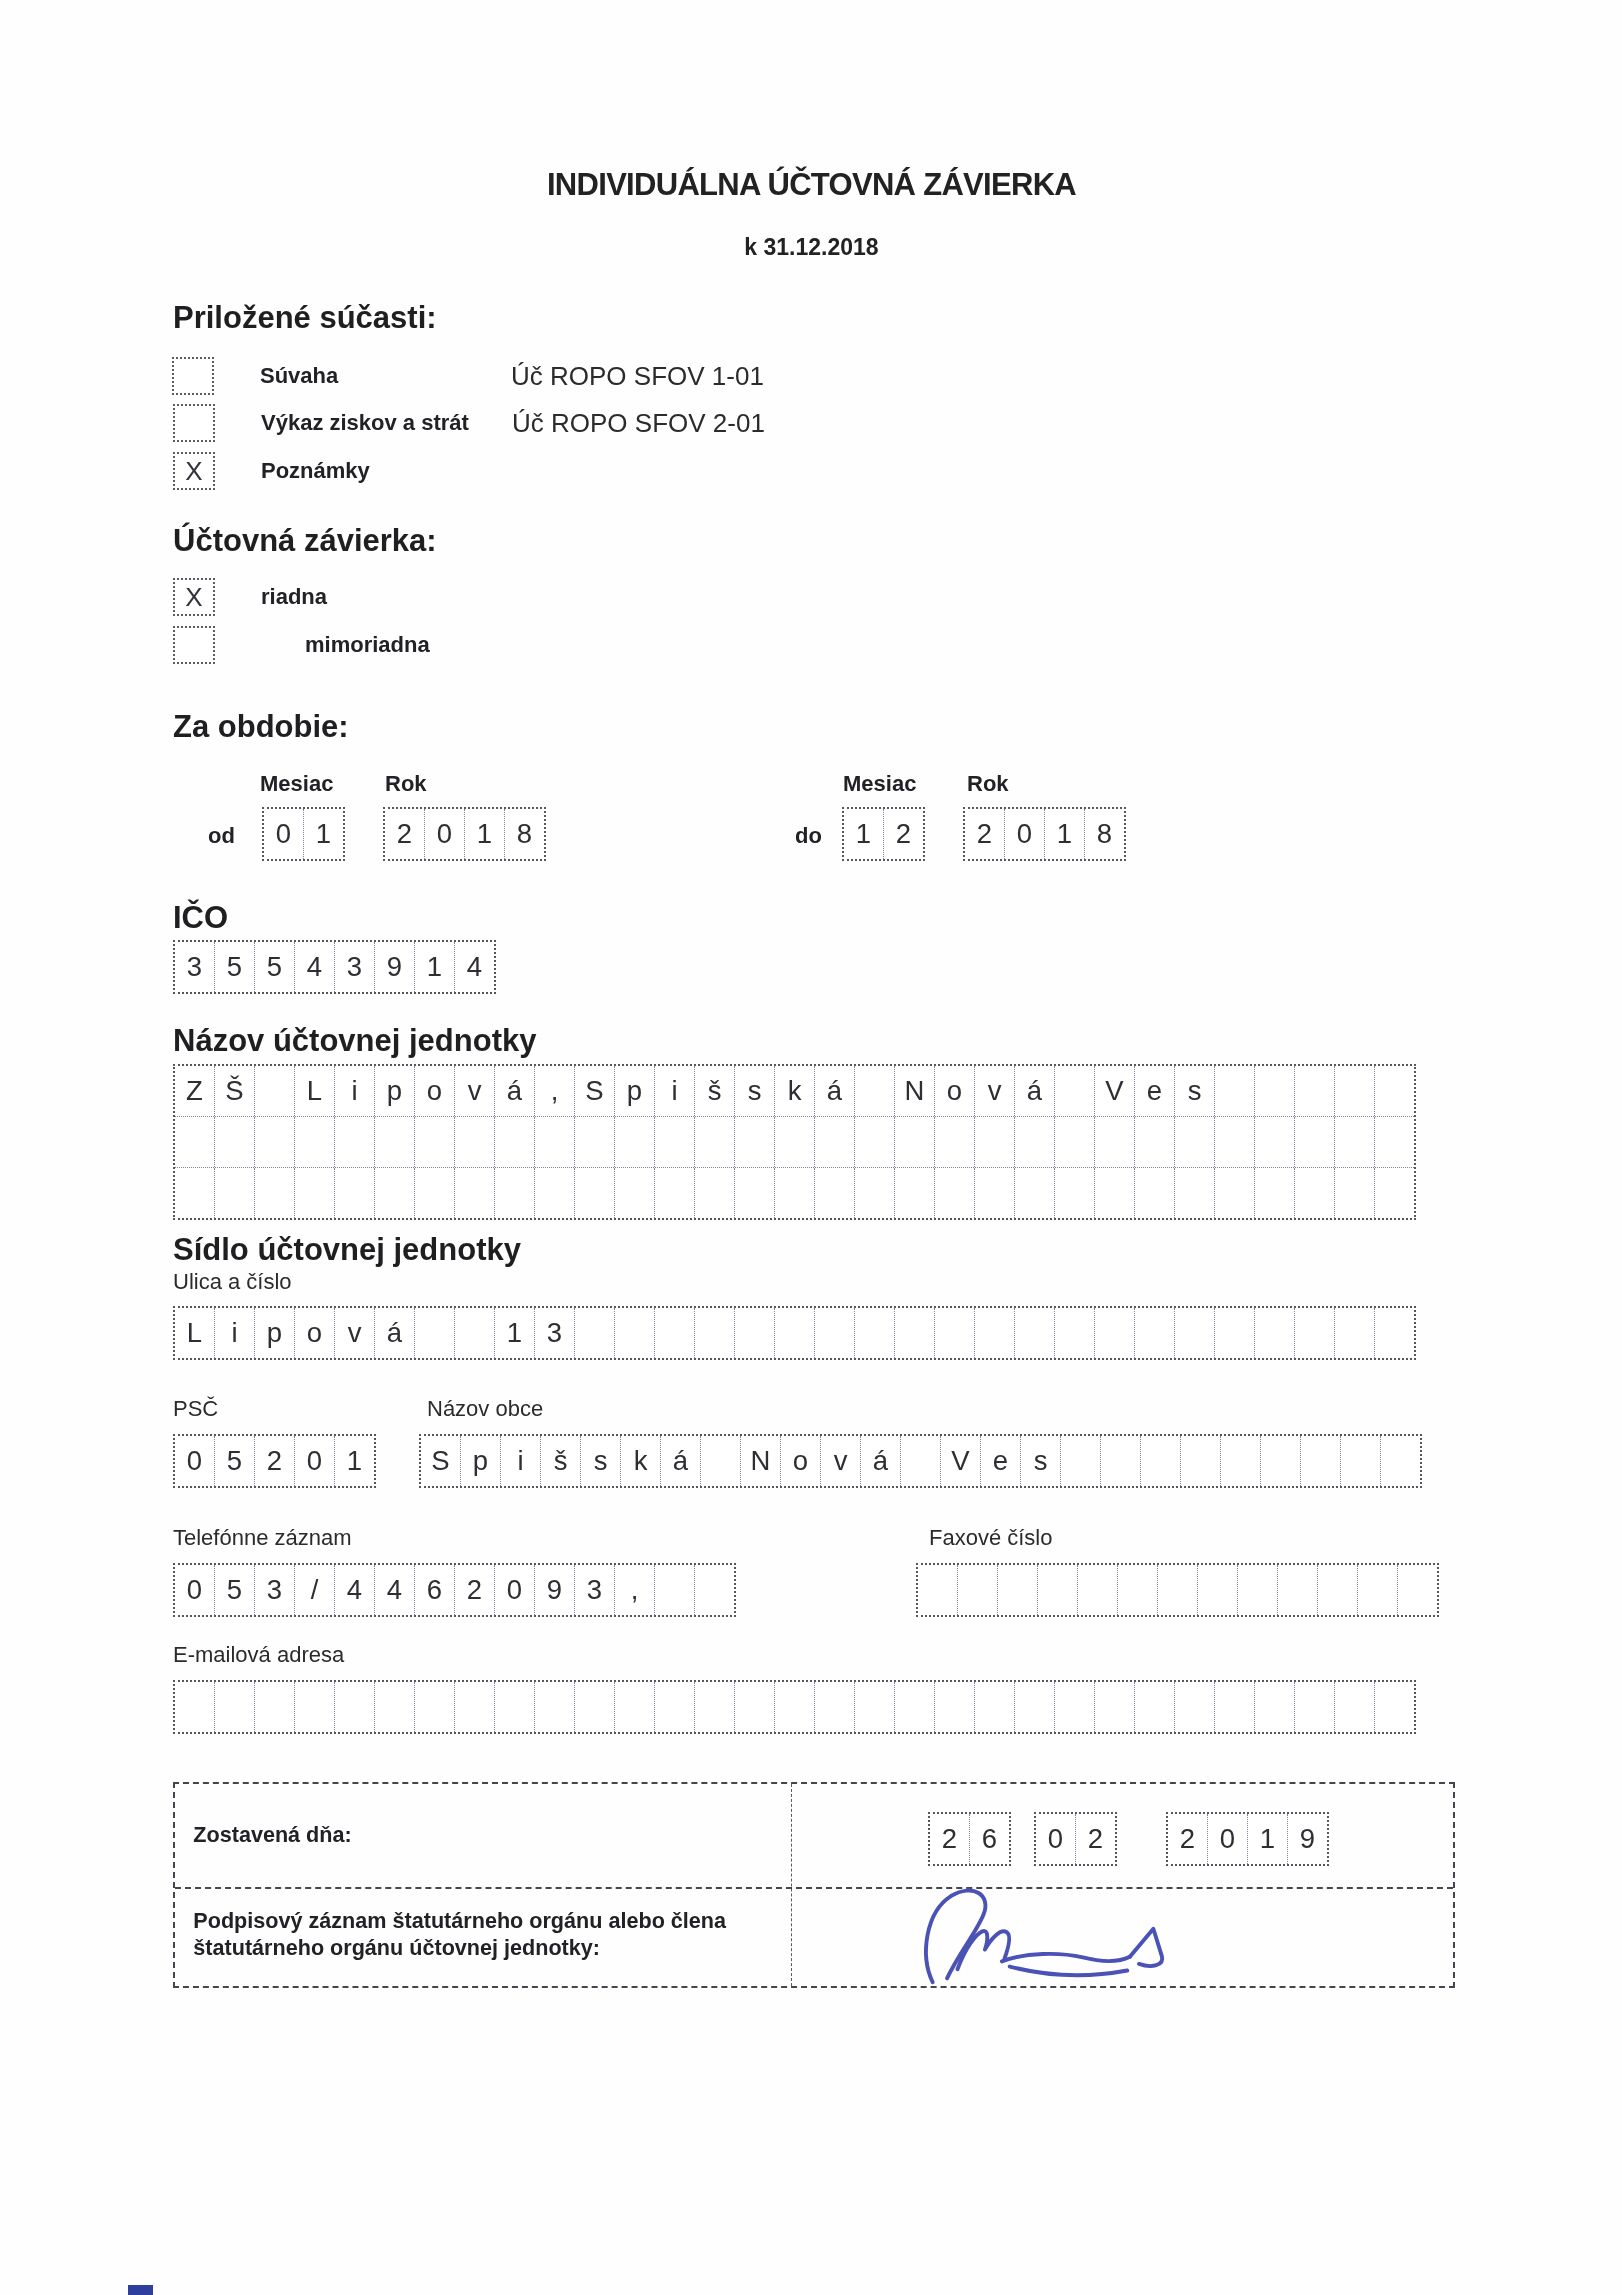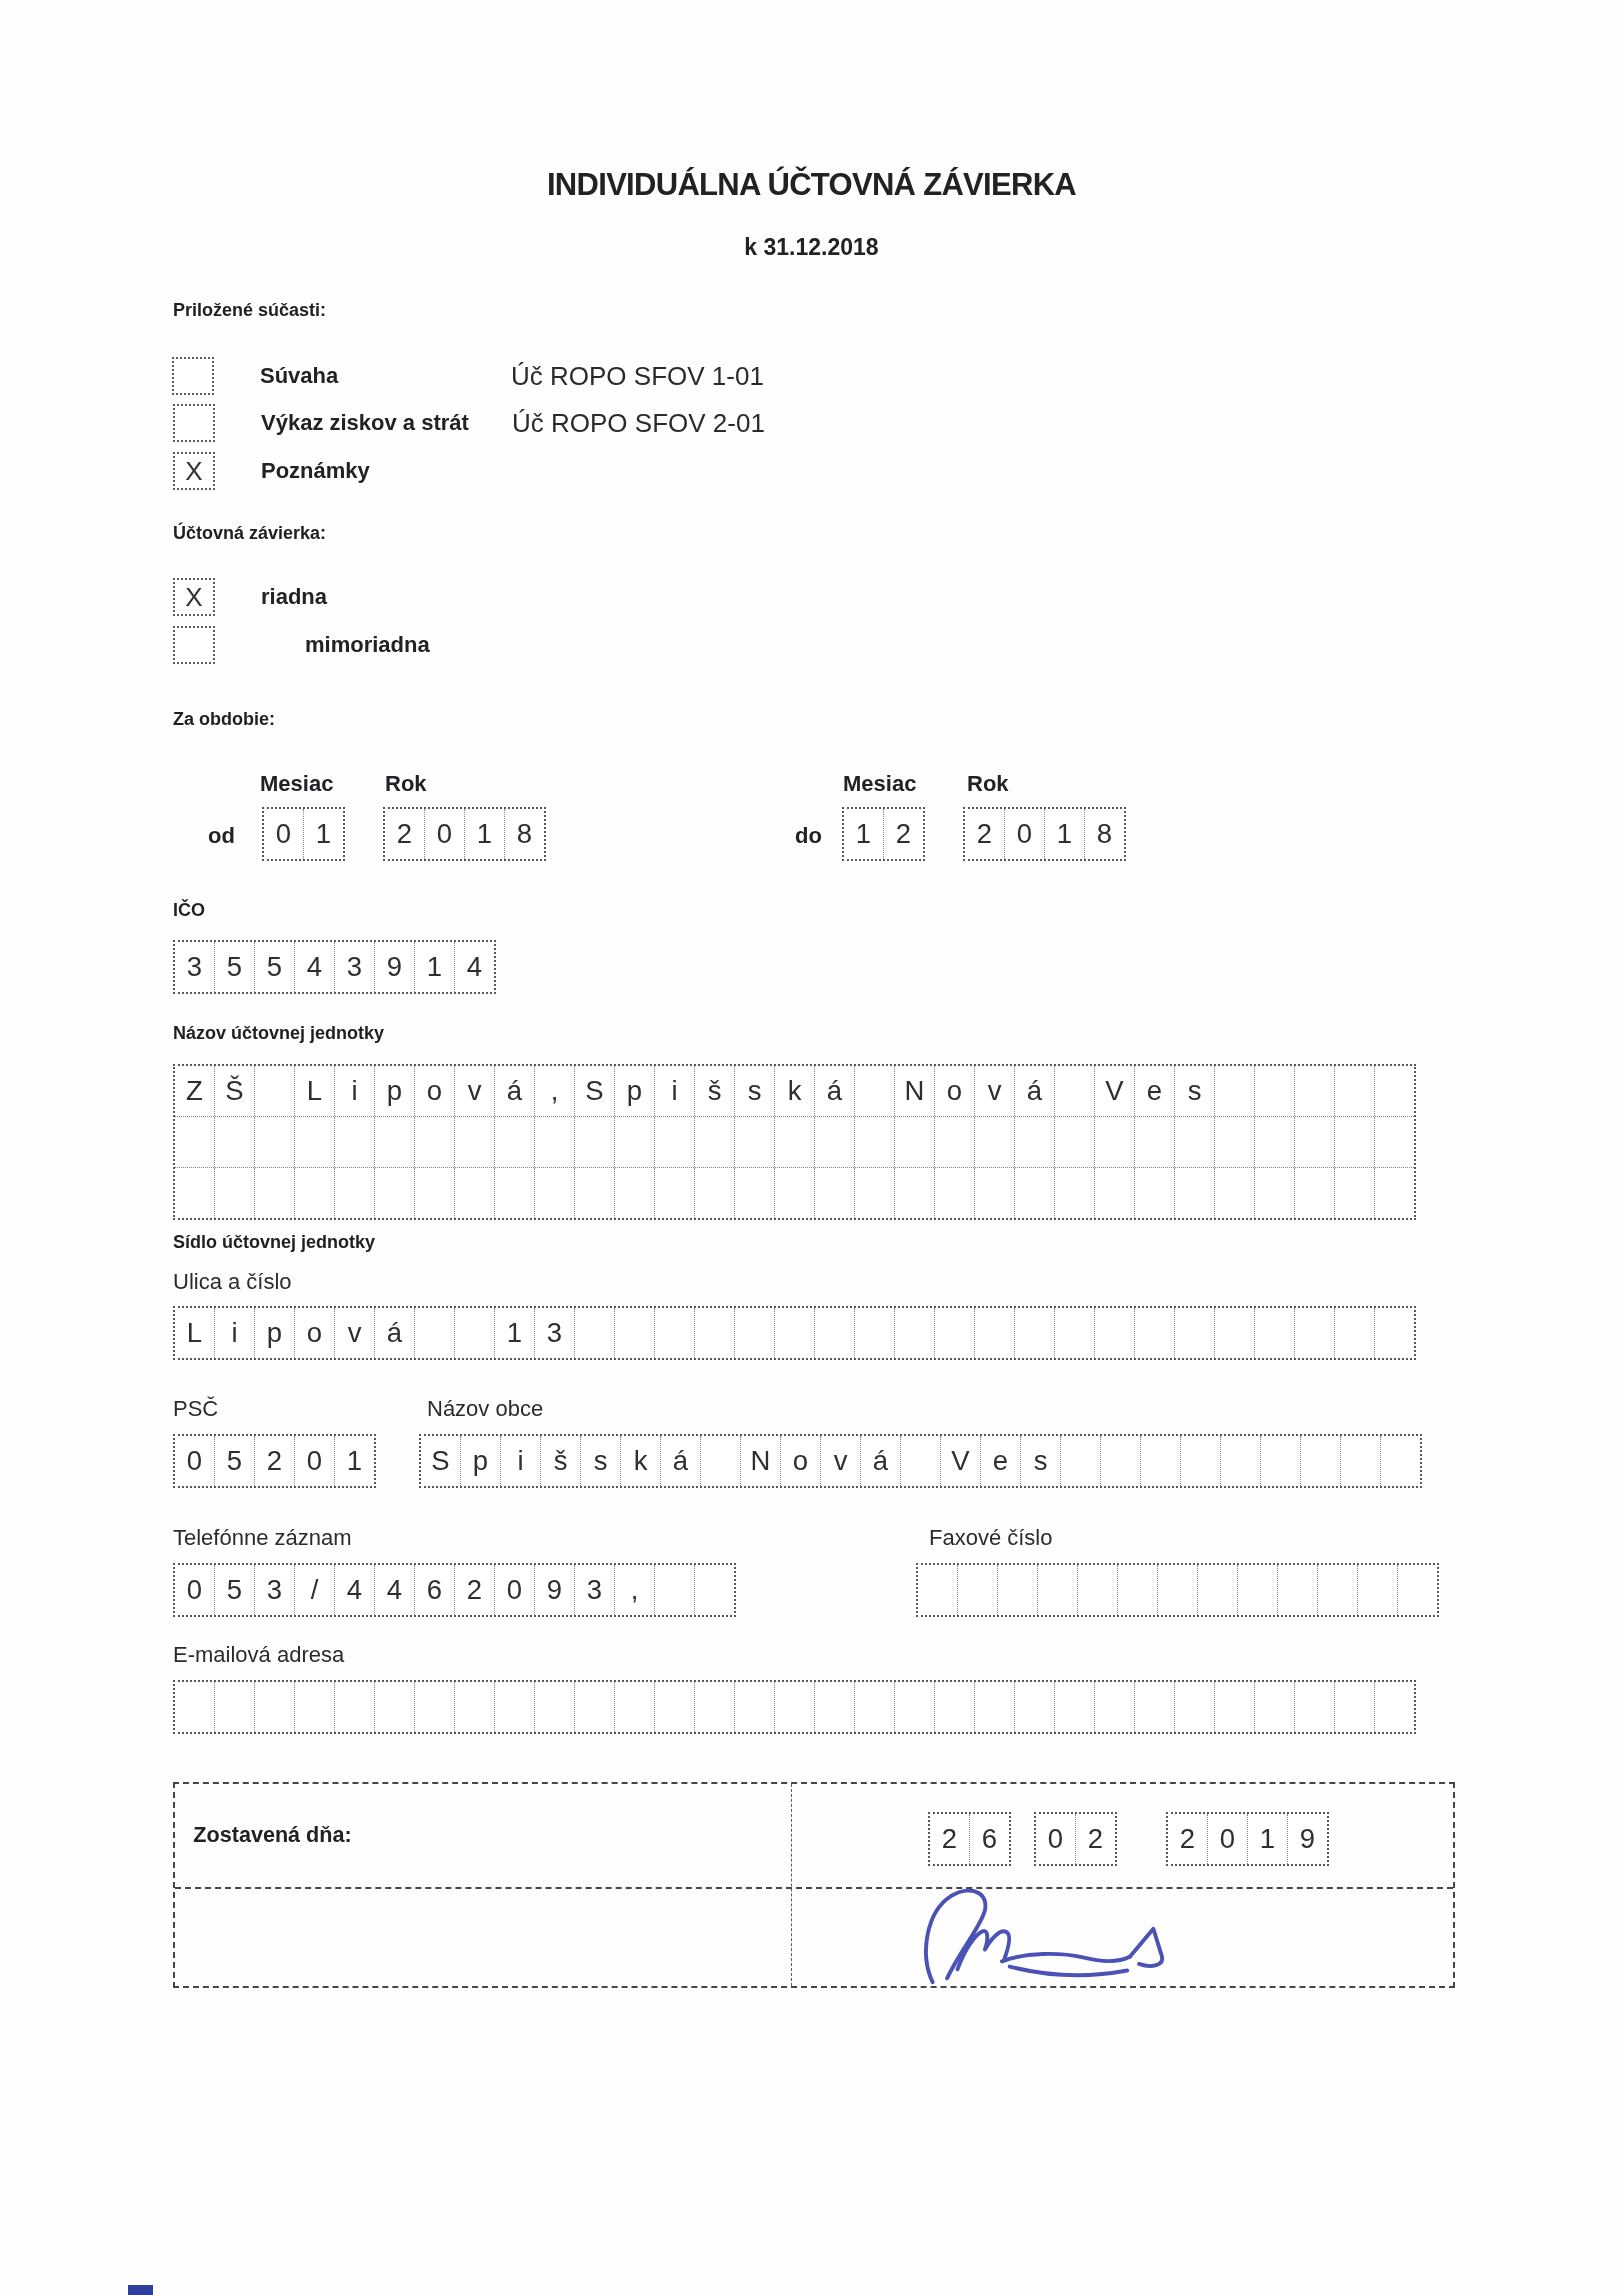--- a/index.html
+++ b/index.html
@@ -9,21 +9,21 @@
     background-image:radial-gradient(rgba(0,0,0,0.035) 0.7px, transparent 0.9px);
     background-size:35px 31px;
     font-family:"Liberation Sans", sans-serif;
     color:#1d1d1f;
     overflow:hidden;
   }
   .abs{position:absolute;}
   .center{left:0;width:100%;text-align:center;}
   .title{font-weight:700;font-size:31px;letter-spacing:-0.7px;color:#222;}
   .subtitle{font-weight:700;font-size:23px;color:#222;}
-  .h{font-weight:700;font-size:18px;color:#1f1f22;}
+  .h{font-weight:700;font-size:31px;color:#1f1f22;}
   .lbl{font-weight:700;font-size:22px;color:#222226;}
   .lbl-reg{font-weight:400;font-size:22px;color:#2b2b2e;}
   .code{font-weight:400;font-size:26px;color:#2b2b2e;}
 
   .cbrow{display:flex;align-items:center;height:38px;}
   .cb{
     width:38px;height:34px;border:2px dotted #5c5c66;
     display:flex;align-items:center;justify-content:center;
     font-size:26px;font-weight:400;color:#33333a;flex:0 0 auto;background:#fff;
   }
@@ -390,20 +390,21 @@
         <span class="cell">0</span>
         <span class="cell">2</span>
       </div>
     <div class="gridbox" style="position:absolute;left:991px;top:27.5px;">
         <span class="cell">2</span>
         <span class="cell">0</span>
         <span class="cell">1</span>
         <span class="cell">9</span>
       </div>
 
+    <div class="fcell-label" style="left:18.3px;top:124px;width:576px;">Podpisový záznam štatutárneho orgánu alebo člena štatutárneho orgánu účtovnej jednotky:</div>
 
     <svg style="position:absolute;left:739px;top:99px;" width="275" height="111" viewBox="0 0 420 170">
       <path class="sig" d="M 28 152 C 8 110, 18 44, 56 20 C 90 0, 118 18, 106 48 C 96 74, 68 108, 50 146"></path>
       <path class="sig" d="M 66 132 C 78 100, 94 78, 104 74 C 114 70, 113 88, 108 102 C 118 84, 132 70, 141 75 C 150 80, 143 102, 138 116"></path>
       <path class="sig" d="M 134 120 C 170 106, 224 106, 258 114 C 290 122, 312 122, 330 113"></path>
       <path class="sig" d="M 330 113 L 366 70 L 379 112 C 383 126, 364 131, 344 124"></path>
       <path class="sig" d="M 146 128 C 200 142, 262 146, 326 134"></path>
     </svg>
   </div>
 

